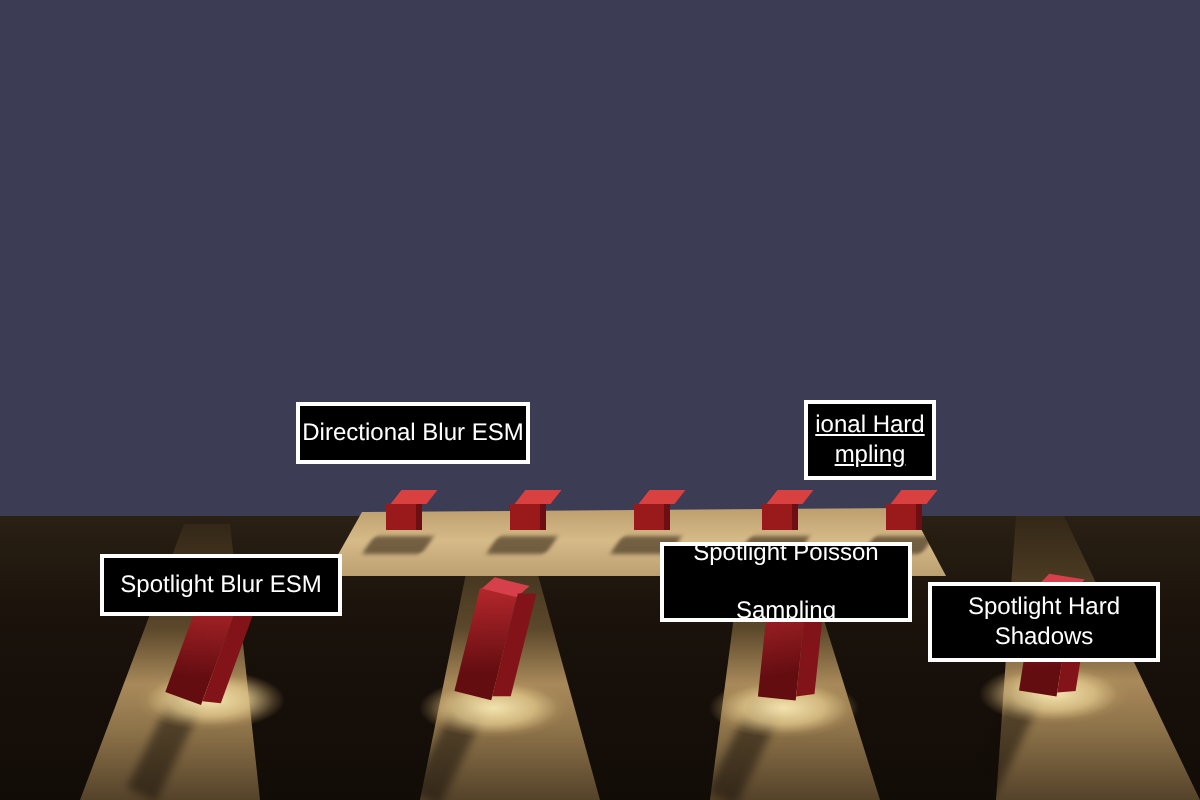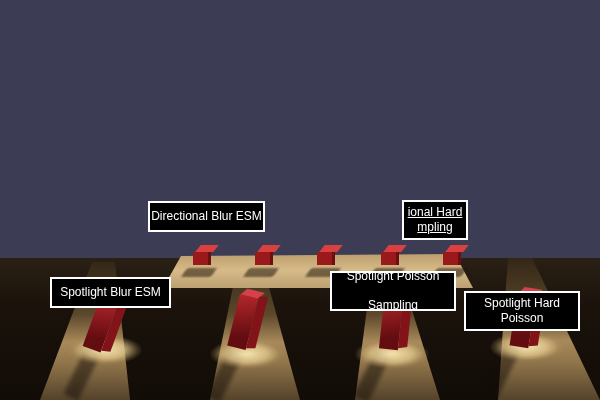--- a/index.html
+++ b/index.html
@@ -181,16 +181,16 @@
 
   <div class="label s1">
     <span>Spotlight Blur ESM</span>
   </div>
   <div class="label s3">
     <span>Spotlight Poisson</span>
     <span>Sampling</span>
   </div>
   <div class="label s4">
     <span>Spotlight Hard</span>
-    <span>Poisson</span>
+    <span>Shadows</span>
   </div>
 
 </div>
 
 </body></html>

